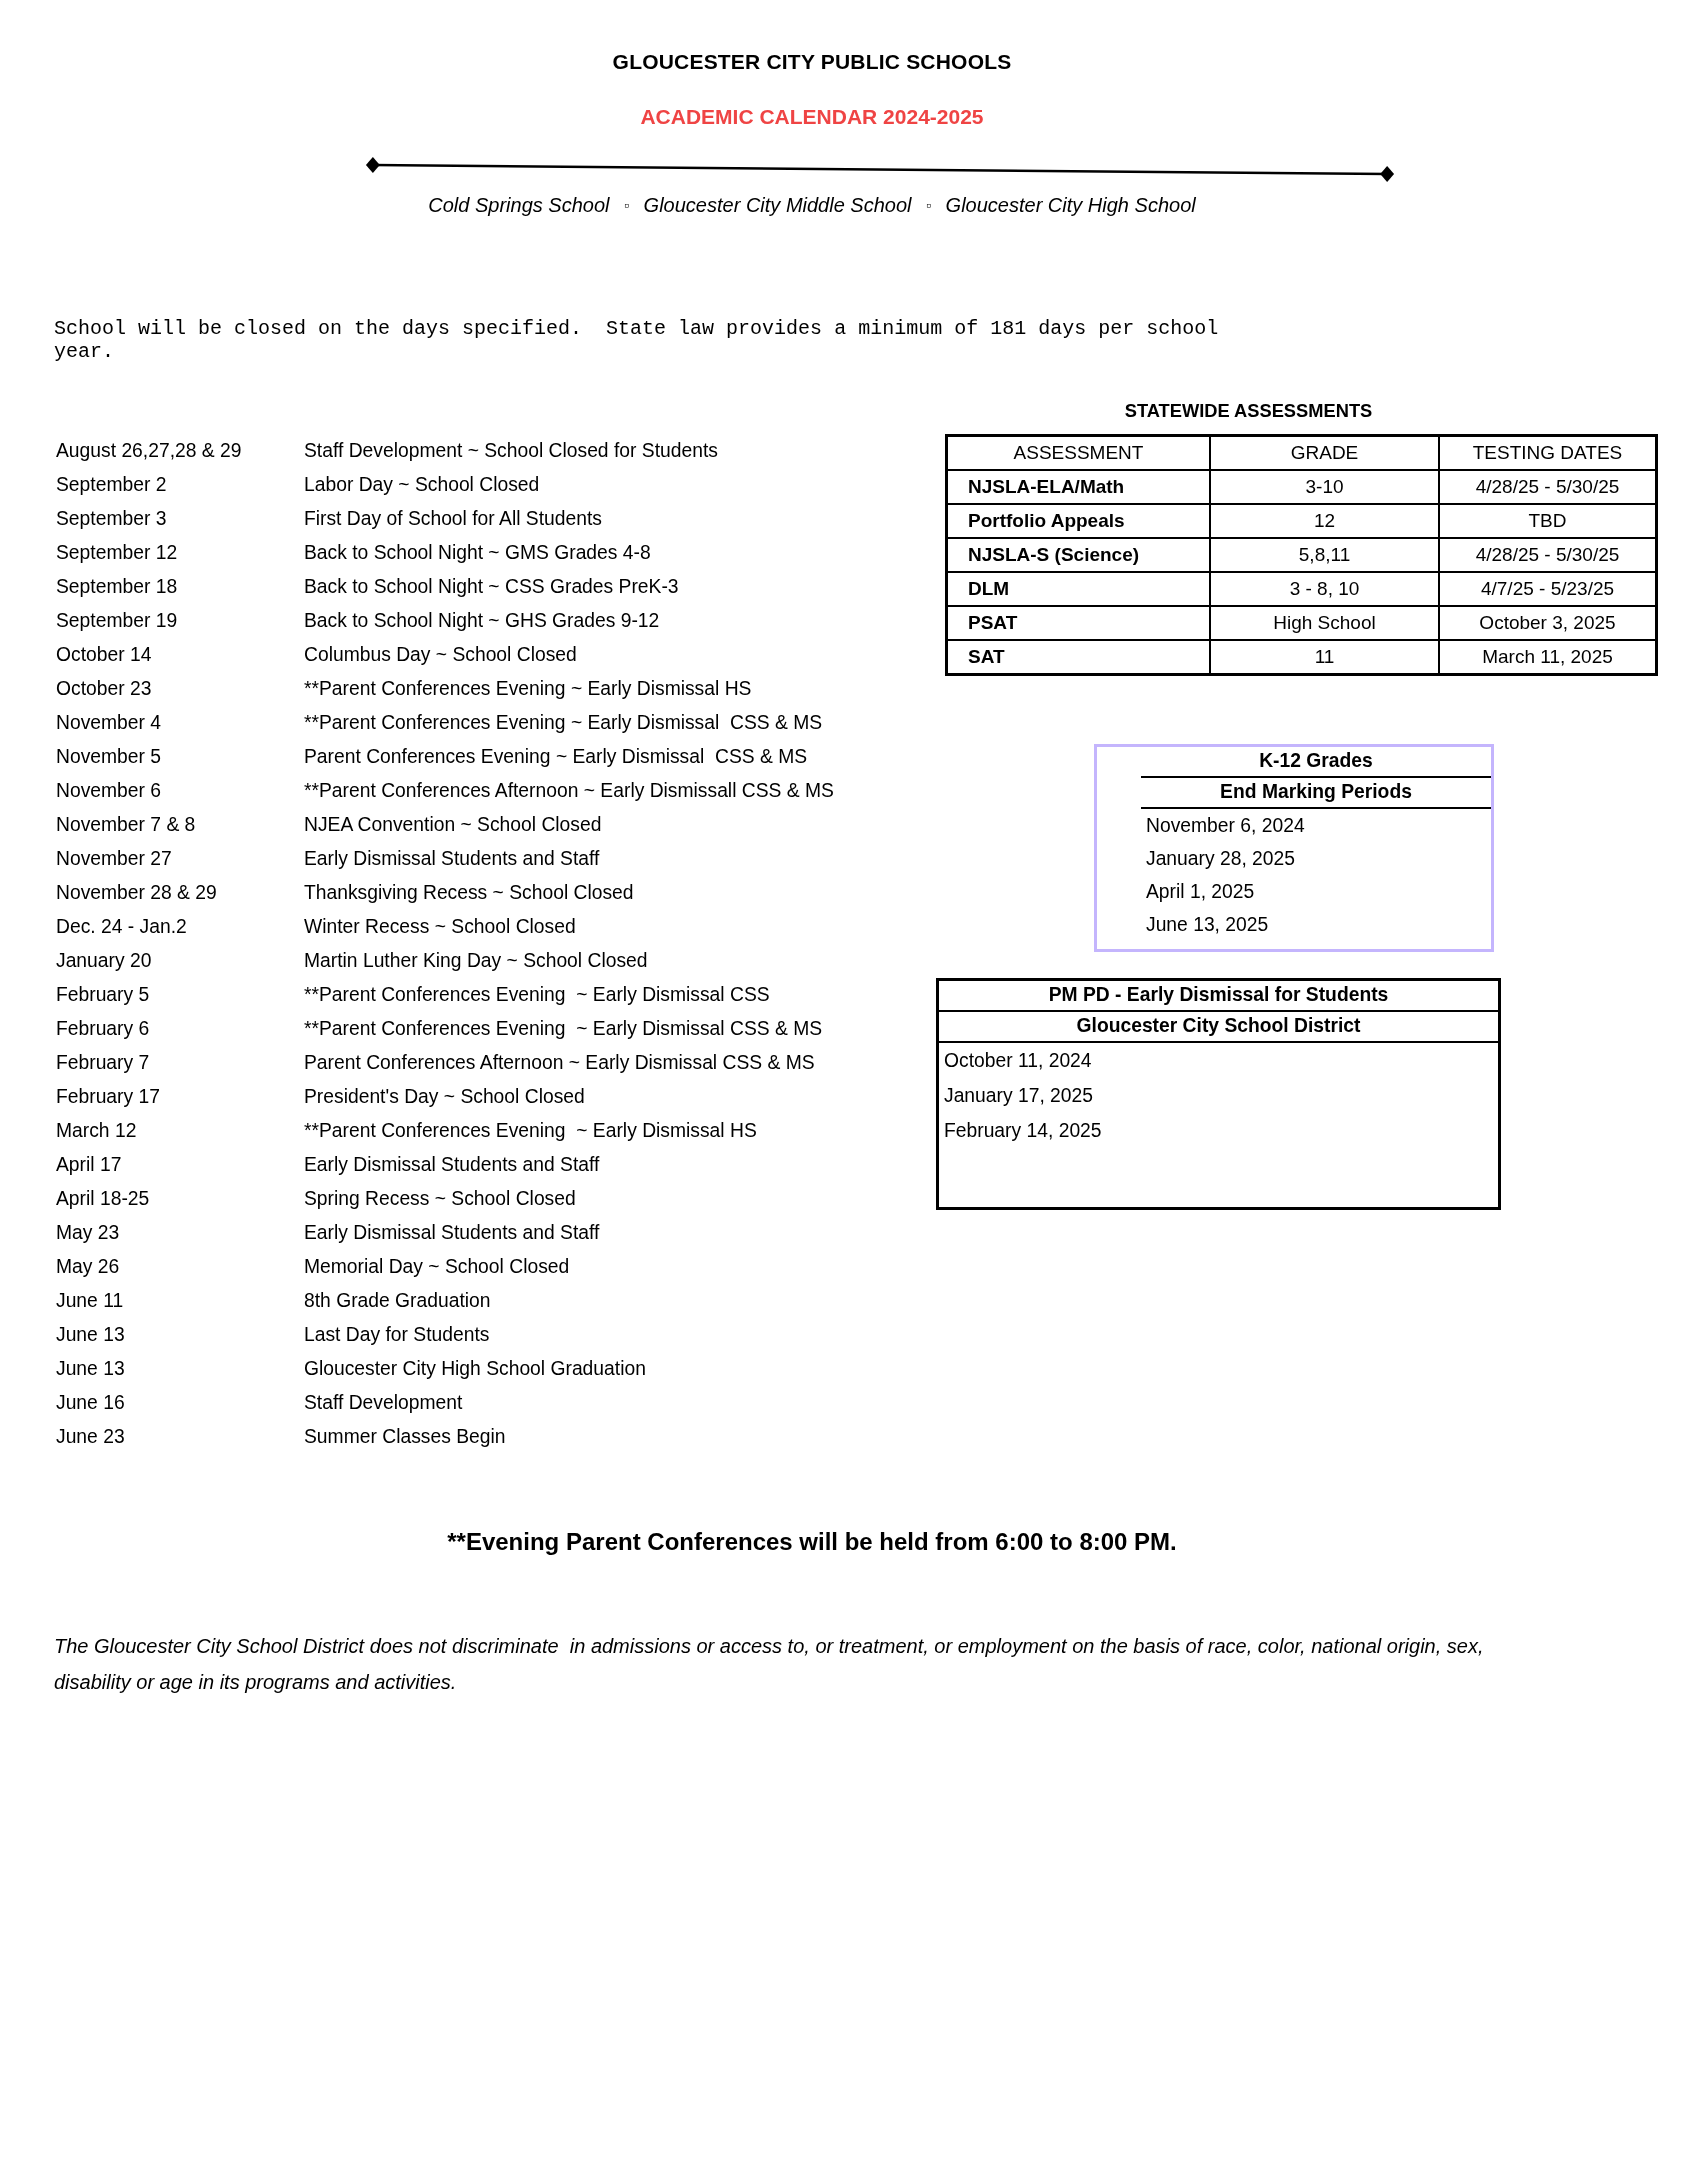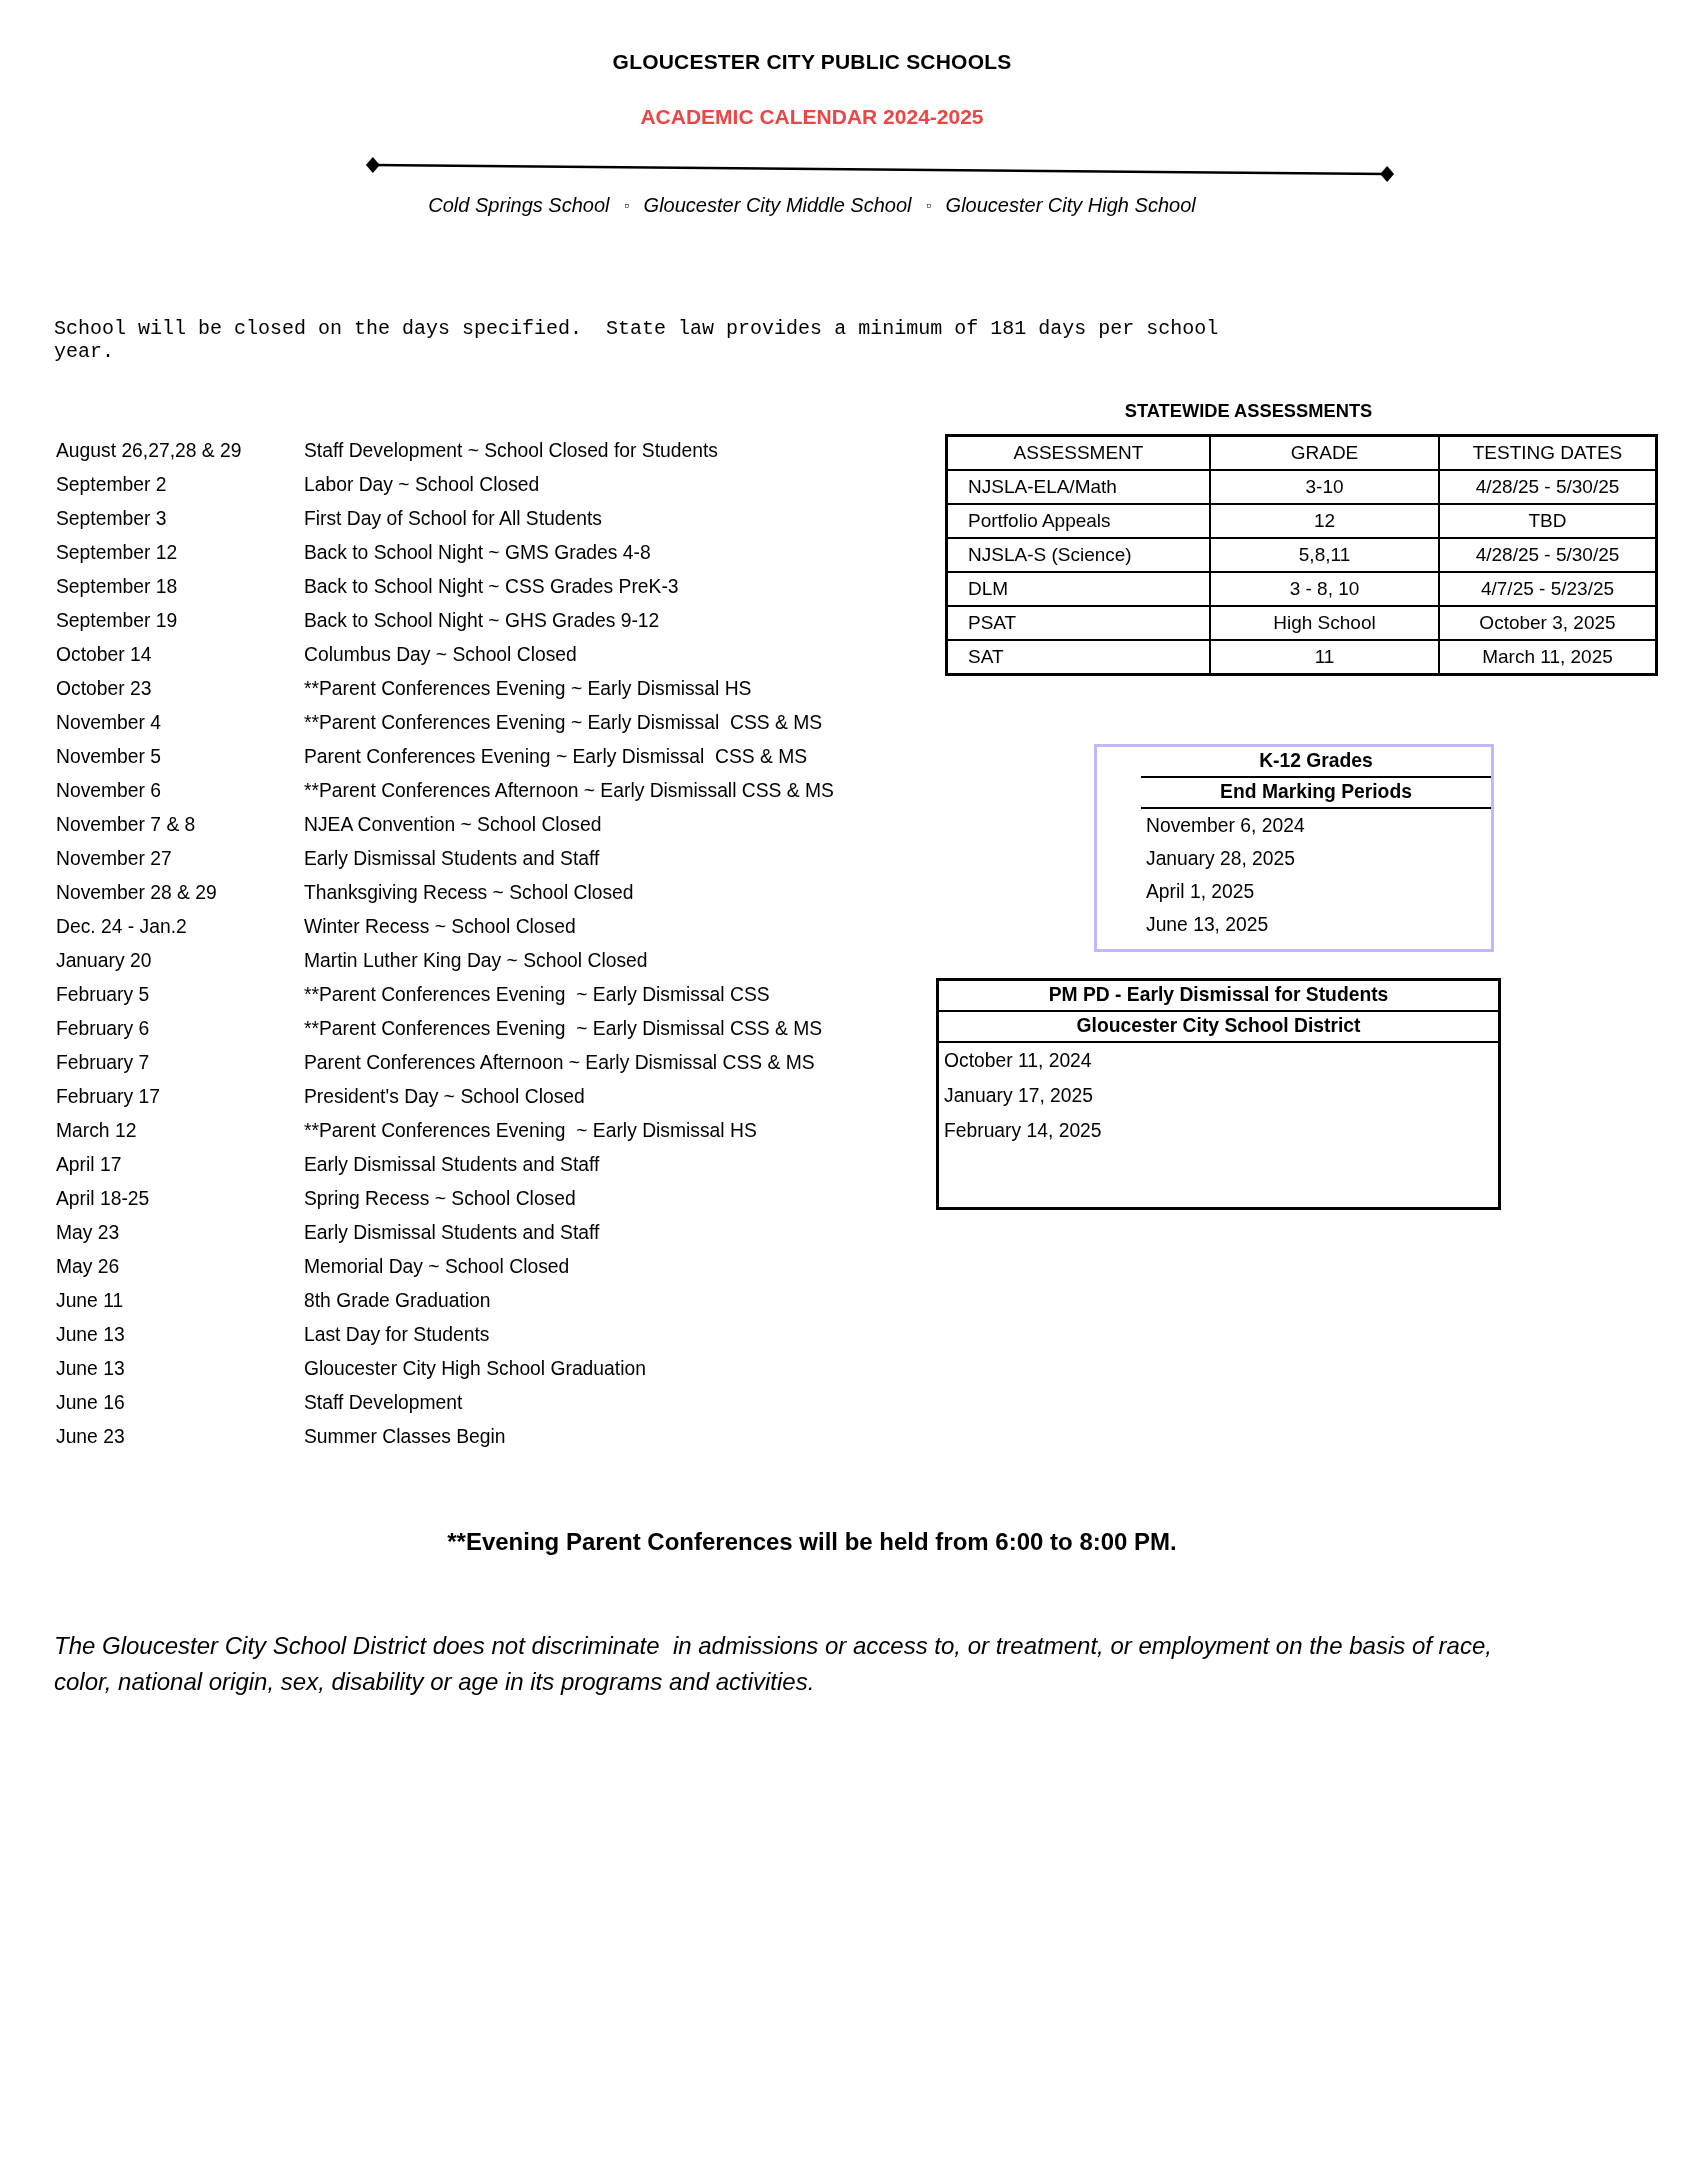--- a/index.html
+++ b/index.html
@@ -21,35 +21,35 @@
   .event-row{display:flex;height:34px;align-items:center;font-size:19.3px;}
   .event-date{width:248px;flex-shrink:0;}
   .event-desc{white-space:pre-wrap;}
 
   
   .assess-heading{top:400px;left:945px;width:607px;text-align:center;font-weight:bold;font-size:18.3px;}
   .assess-table-wrap{top:434px;left:945px;}
   table.assess{border-collapse:collapse;border:3px solid #000;table-layout:fixed;}
   table.assess th,table.assess td{border:2px solid #000;font-size:19px;height:30px;padding:1px 20px;}
   table.assess th{font-weight:normal;text-align:center;}
-  .col-a{width:221px;text-align:left;}
+  .col-a{width:221px;text-align:left;font-weight:bold;}
   .col-b{width:187px;text-align:center;}
   .col-c{width:175px;text-align:center;}
   table.assess td.col-a{text-align:left;}
   table.assess td.col-b,table.assess td.col-c{text-align:center;}
 
   
   .k12-box{top:744px;left:1094px;width:350px;height:202px;border:3px solid #c4b5fd;padding-left:44px;}
   .pmpd-box{top:978px;left:936px;width:559px;height:226px;border:3px solid #000;}
   .box-title{font-weight:bold;font-size:19.3px;text-align:center;border-bottom:2px solid #000;padding:3px 0 4px 0;}
   .box-date{font-size:19.3px;line-height:33px;padding-left:5px;}
   .pmpd-box .box-date{line-height:35px;}
 
   .conf-note{top:1528px;font-size:24px;font-weight:bold;}
-  .footer-note{top:1628px;left:54px;width:1445px;font-size:24px;font-style:italic;line-height:36px;white-space:pre-wrap;}
+  .footer-note{top:1628px;left:54px;width:1445px;font-size:20px;font-style:italic;line-height:36px;white-space:pre-wrap;}
 </style>
 </head>
 <body>
 
 <div class="abs centered-band school-name">GLOUCESTER CITY PUBLIC SCHOOLS</div>
 
 <div class="abs centered-band calendar-title">ACADEMIC CALENDAR 2024-2025</div>
 
 <div class="abs divider">
   <svg width="1042" height="28" viewBox="0 0 1052 28">

